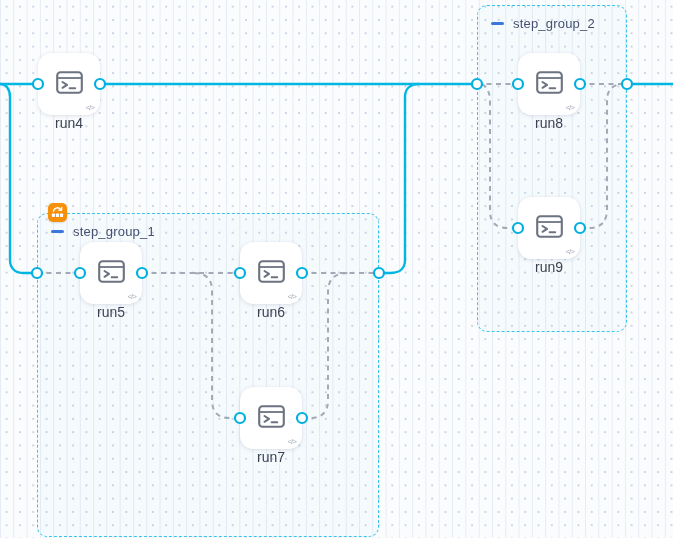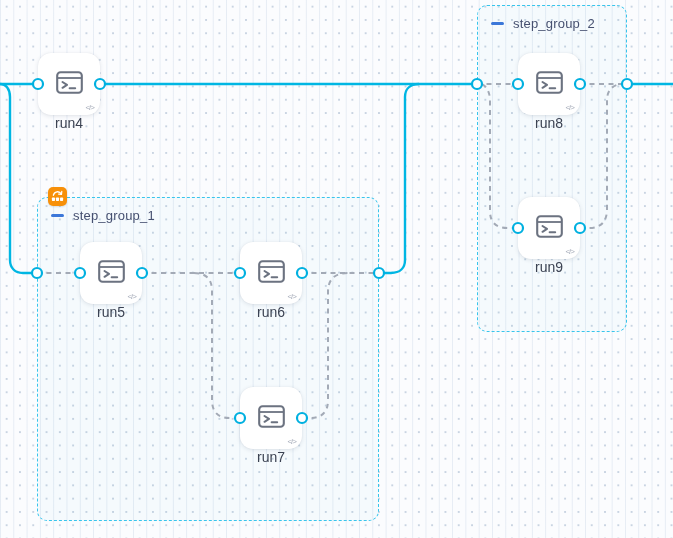--- a/index.html
+++ b/index.html
@@ -94,21 +94,21 @@
       <circle cx="240" cy="418" r="5" class="port"></circle>
       <circle cx="302" cy="418" r="5" class="port"></circle>
       <circle cx="477" cy="84" r="5" class="port"></circle>
       <circle cx="627" cy="84" r="5" class="port"></circle>
       <circle cx="518" cy="84" r="5" class="port"></circle>
       <circle cx="580" cy="84" r="5" class="port"></circle>
       <circle cx="518" cy="228" r="5" class="port"></circle>
       <circle cx="580" cy="228" r="5" class="port"></circle>
     </svg>
 
-  <div class="group" style="left: 37px; top: 197px; width: 342px; height: 324px;">
+  <div class="group" style="left: 37px; top: 213px; width: 342px; height: 324px;">
     <div class="badge">
       <svg width="13" height="13" viewBox="0 0 13 13">
         <path d="M 2.4 5.2 A 4.2 4.2 0 0 1 10.2 4.0" stroke="#ffffff" stroke-width="1.4" fill="none" stroke-linecap="round"></path>
         <path d="M 10.8 1.4 L 10.5 4.4 L 7.6 4.1" stroke="#ffffff" stroke-width="1.2" fill="none" stroke-linecap="round" stroke-linejoin="round"></path>
         <rect x="0.9" y="7.6" width="3.1" height="3.4" rx="0.7" fill="#ffffff"></rect>
         <rect x="4.95" y="7.6" width="3.1" height="3.4" rx="0.7" fill="#ffffff"></rect>
         <rect x="9.0" y="7.6" width="3.1" height="3.4" rx="0.7" fill="#ffffff"></rect>
       </svg>
     </div>
     <div class="group-head">

